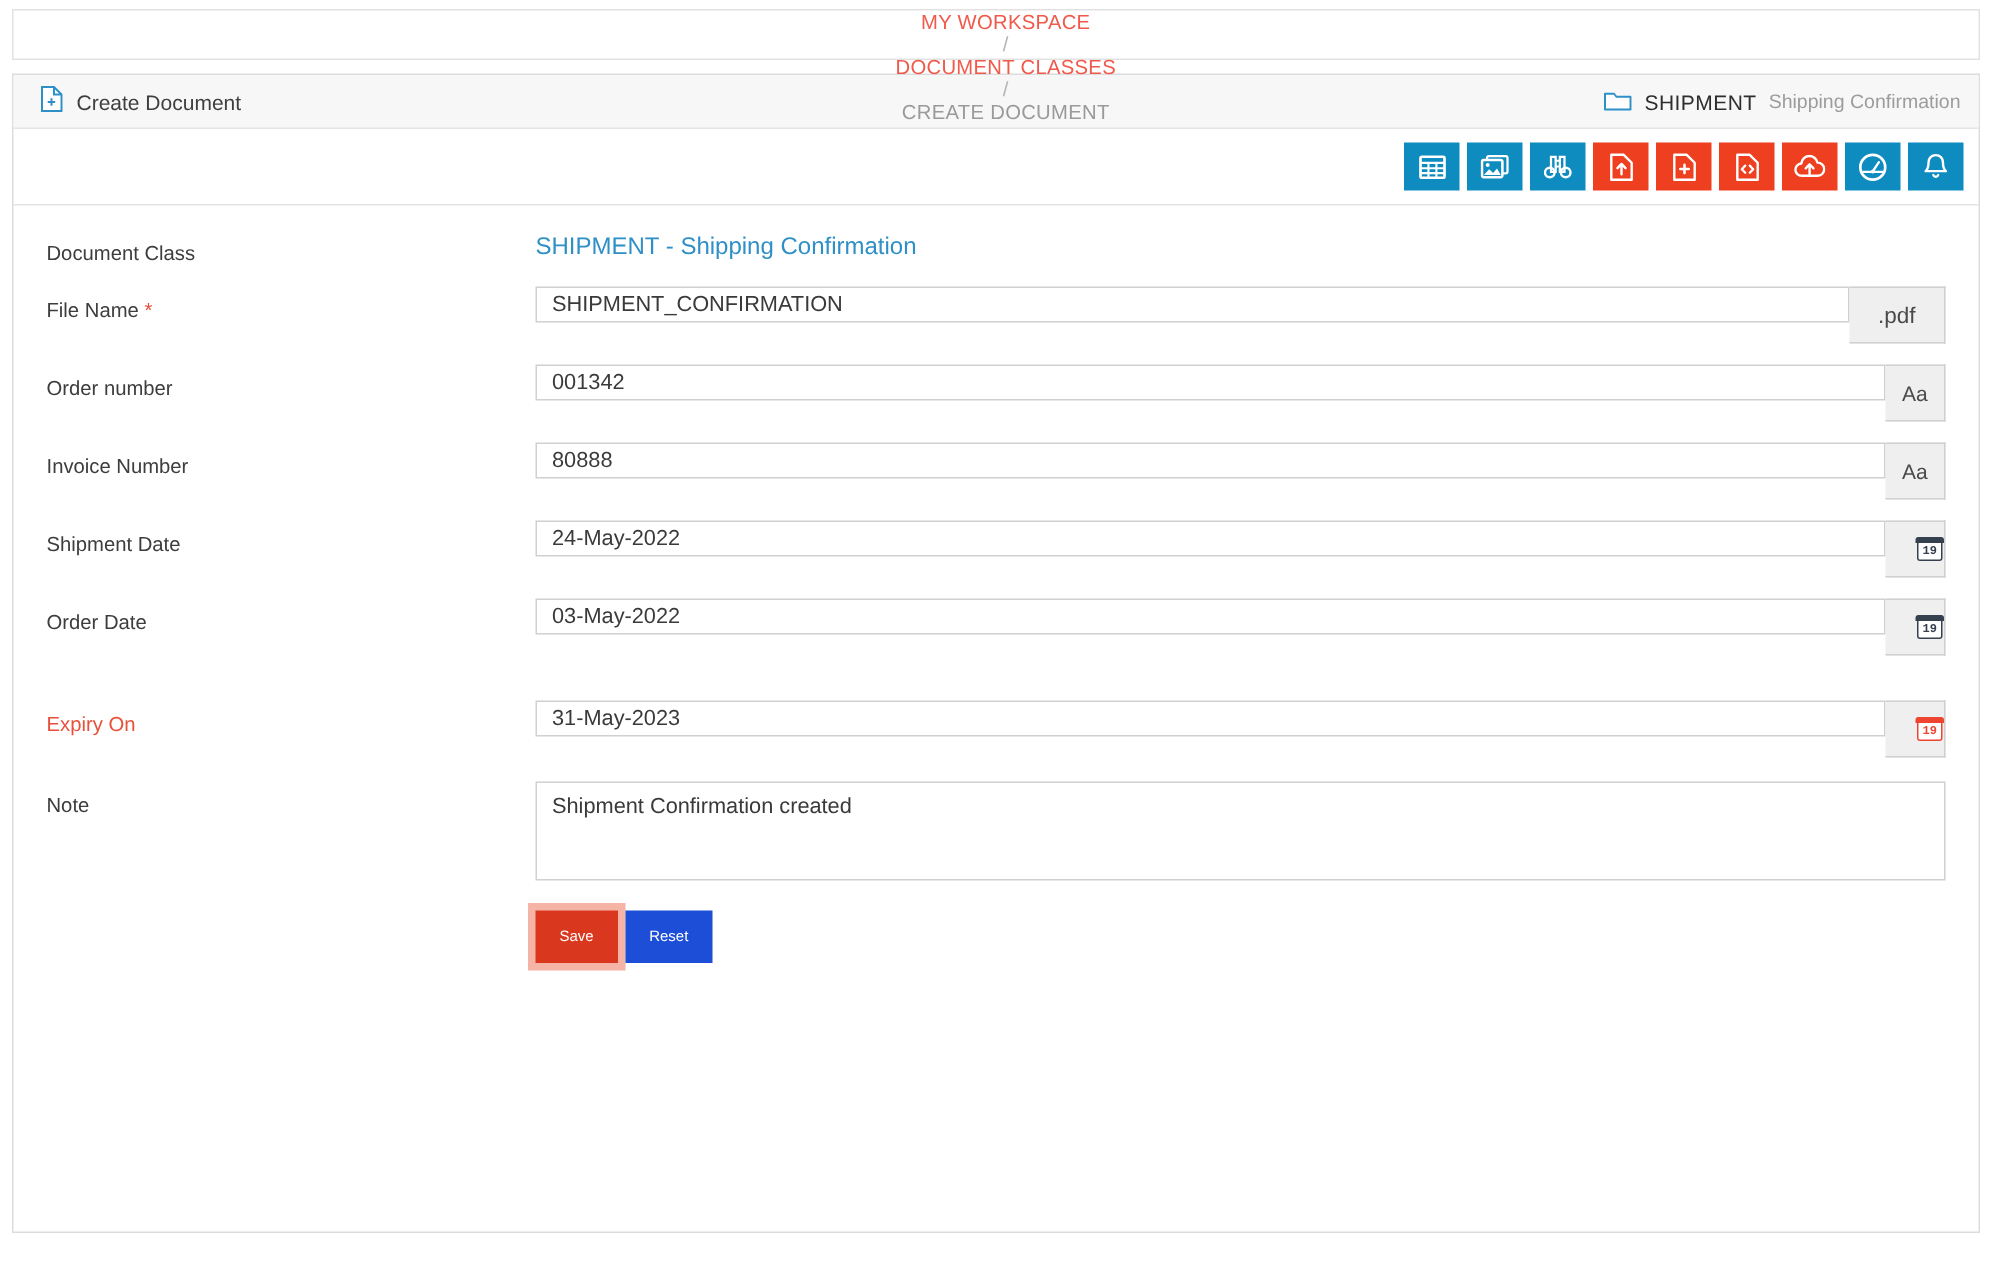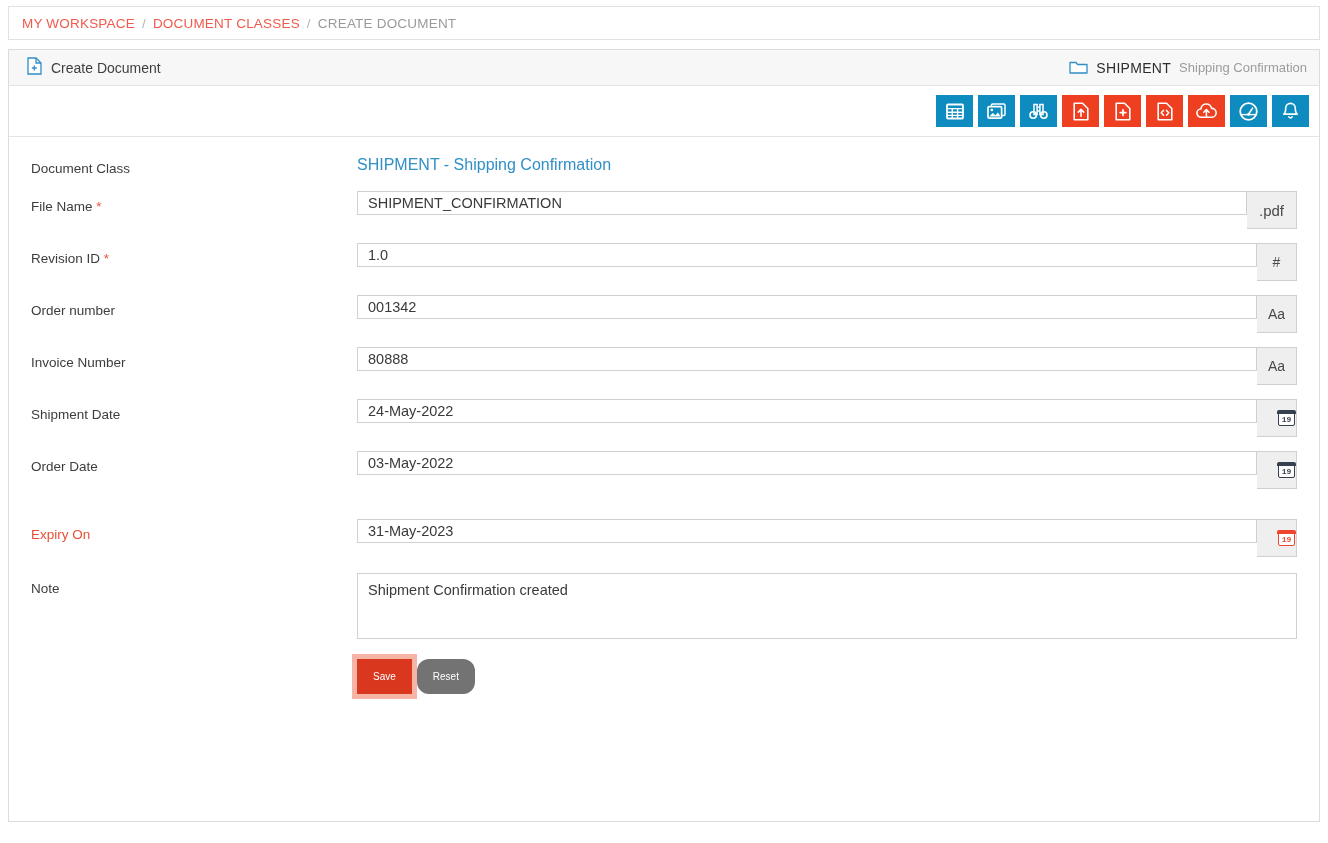--- a/index.html
+++ b/index.html
@@ -17,20 +17,21 @@
   .breadcrumb-bar {
     margin: 6px 8px 0 8px;
     height: 34px;
     border: 1px solid #e2e2e2;
     background: #ffffff;
     display: flex;
     align-items: center;
     padding-left: 13px;
     font-size: 13.5px;
     letter-spacing: .2px;
+    flex-direction: column;
   }
   .crumb-link { color: #f05a4c; text-decoration: none; }
   .crumb-sep  { color: #b5b5b5; margin: 0 7px; }
   .crumb-current { color: #9a9a9a; }
 
   
   .panel {
     margin: 9px 8px 0 8px;
     border: 1px solid #dcdcdc;
     background: #ffffff;
@@ -121,21 +122,21 @@
   .addon {
     width: 40px;
     height: 38px;
     border: 1px solid #d0d0d0;
     border-left: none;
     background: #efefef;
     display: flex; align-items: center; justify-content: center;
     font-size: 14px; color: #4a4a4a;
     cursor: pointer;
   }
-  .addon.wide { width: 50px; font-size: 15px; }
+  .addon.wide { width: 64px; font-size: 15px; }
 
   
   .cal {
     width: 17px; height: 16px;
     border: 1.6px solid #35414e;
     border-radius: 2px;
     position: relative;
     display: flex; align-items: flex-end; justify-content: center;
     font-size: 8px; line-height: 9px; color: #35414e;
     background: #fff;
@@ -179,23 +180,22 @@
     color: #ffffff;
     height: 35px;
     padding: 0 16px;
     cursor: pointer;
   }
   .btn-save {
     background: #d9381e;
     box-shadow: 0 0 0 5px #f6b4a7;
   }
   .btn-reset {
-    background: #737373;
+    background: #1d4ed8;
     margin-left: 5px;
-    border-radius: 12px;
   }
 </style>
 </head>
 <body>
 
 <div class="breadcrumb-bar">
   <a class="crumb-link" href="#">MY WORKSPACE</a>
   <span class="crumb-sep">/</span>
   <a class="crumb-link" href="#">DOCUMENT CLASSES</a>
   <span class="crumb-sep">/</span>
@@ -331,29 +331,20 @@
     <div class="row">
       <div class="lbl">
         <span>File Name</span><span class="star"> *</span>
       </div>
       <div class="ctl">
         <input class="inp" type="text" value="SHIPMENT_CONFIRMATION" style="">
         <div class="addon wide">.pdf</div>
       </div>
     </div>
 
-    <div class="row">
-      <div class="lbl">
-        <span>Revision ID</span><span class="star"> *</span>
-      </div>
-      <div class="ctl">
-        <input class="inp" type="text" value="1.0" style="">
-        <div class="addon">#</div>
-      </div>
-    </div>
 
     <div class="row">
       <div class="lbl">Order number</div>
       <div class="ctl">
         <input class="inp" type="text" value="001342" style="">
         <div class="addon">Aa</div>
       </div>
     </div>
 
     <div class="row">

